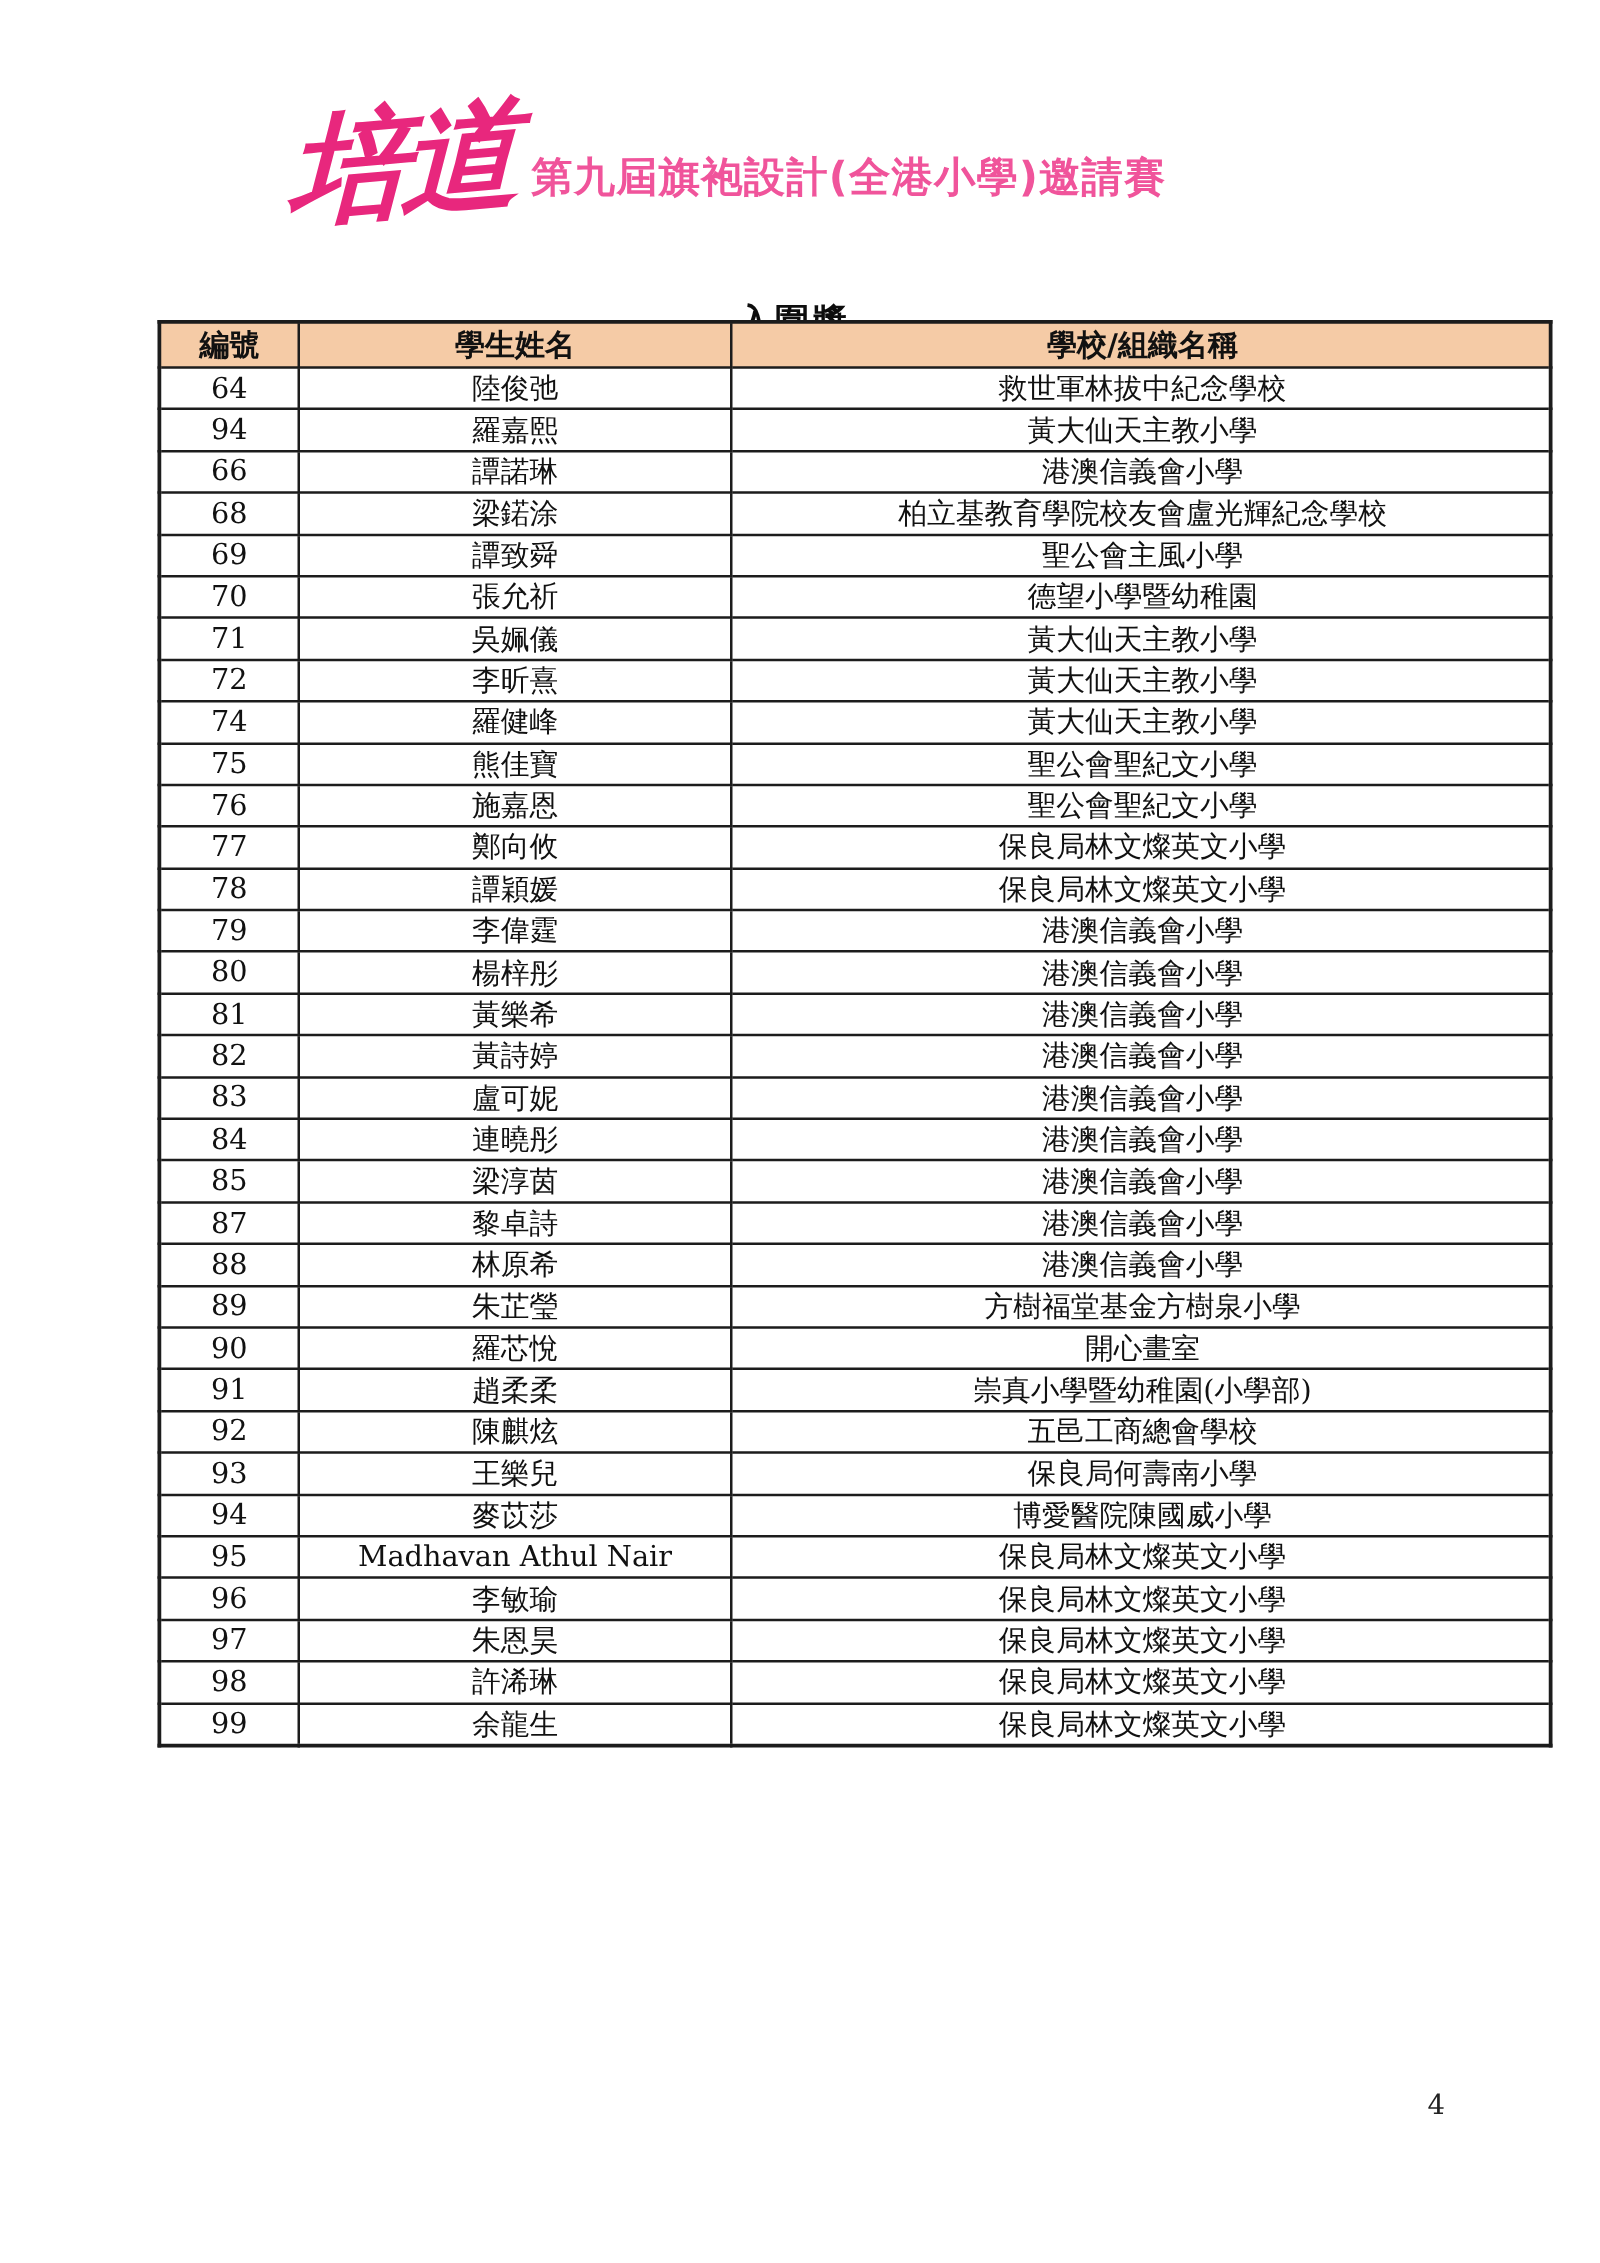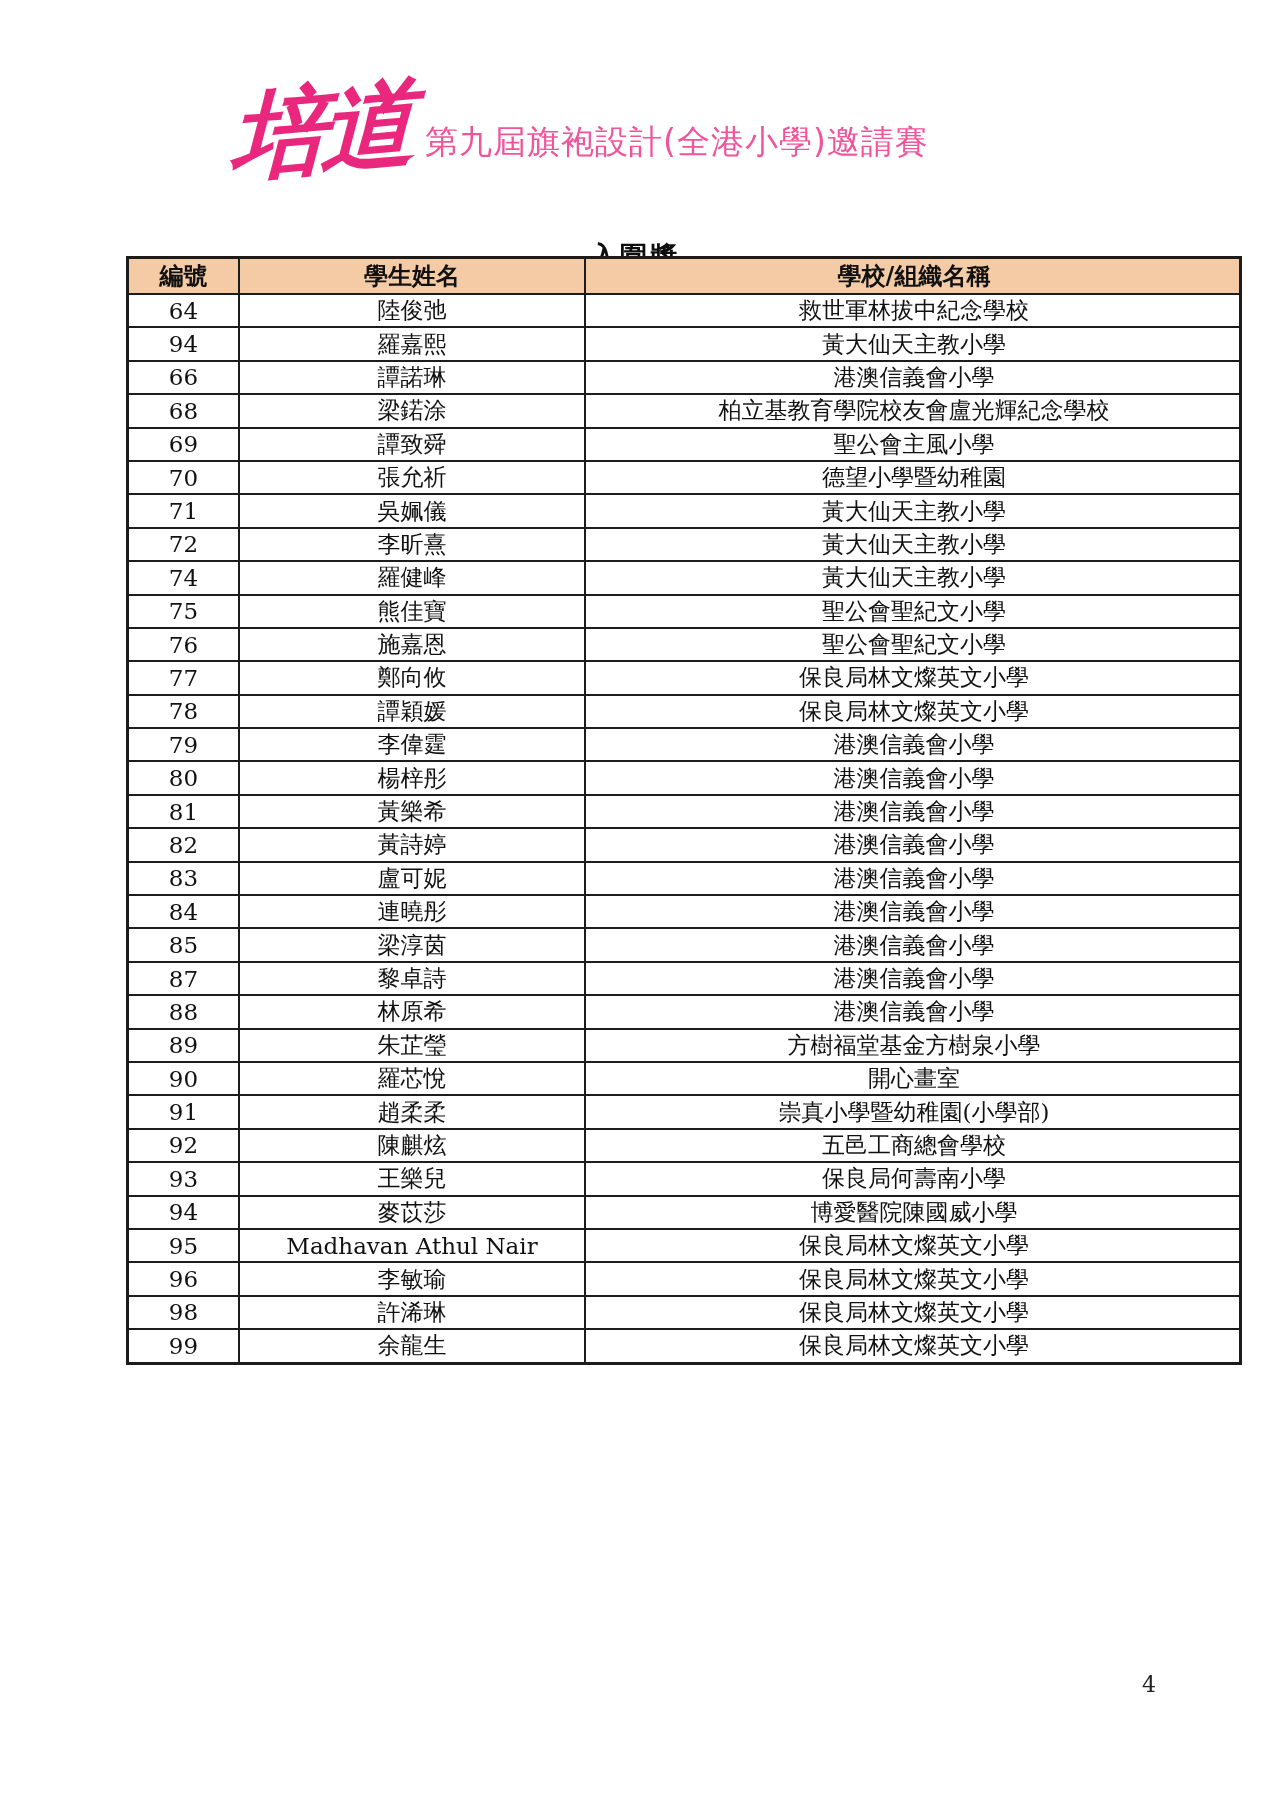--- a/index.html
+++ b/index.html
@@ -35,21 +35,21 @@
     letter-spacing: -6px;
     color: var(--logo-pink, #e8277d);
     transform: rotate(-5deg) skewX(-6deg);
     transform-origin: left bottom;
     vertical-align: middle;
   }
   .competition-title {
     display: inline-block;
     margin-left: 10px;
     font-family: "DejaVu Sans", sans-serif;
-    font-weight: normal;
+    font-weight: bold;
     font-size: 33px;
     letter-spacing: 1px;
     color: var(--title-pink, #f0549b);
     vertical-align: middle;
     position: relative;
     top: 4px;
   }
 
   
   .section-title {
@@ -272,20 +272,25 @@
           <td class="col-no">95</td>
           <td class="col-name">Madhavan Athul Nair</td>
           <td class="col-school">保良局林文燦英文小學</td>
         </tr>
         <tr>
           <td class="col-no">96</td>
           <td class="col-name">李敏瑜</td>
           <td class="col-school">保良局林文燦英文小學</td>
         </tr>
         <tr>
+          <td class="col-no">97</td>
+          <td class="col-name">朱恩昊</td>
+          <td class="col-school">保良局林文燦英文小學</td>
+        </tr>
+        <tr>
           <td class="col-no">98</td>
           <td class="col-name">許浠琳</td>
           <td class="col-school">保良局林文燦英文小學</td>
         </tr>
         <tr>
           <td class="col-no">99</td>
           <td class="col-name">余龍生</td>
           <td class="col-school">保良局林文燦英文小學</td>
         </tr>
       </tbody>

